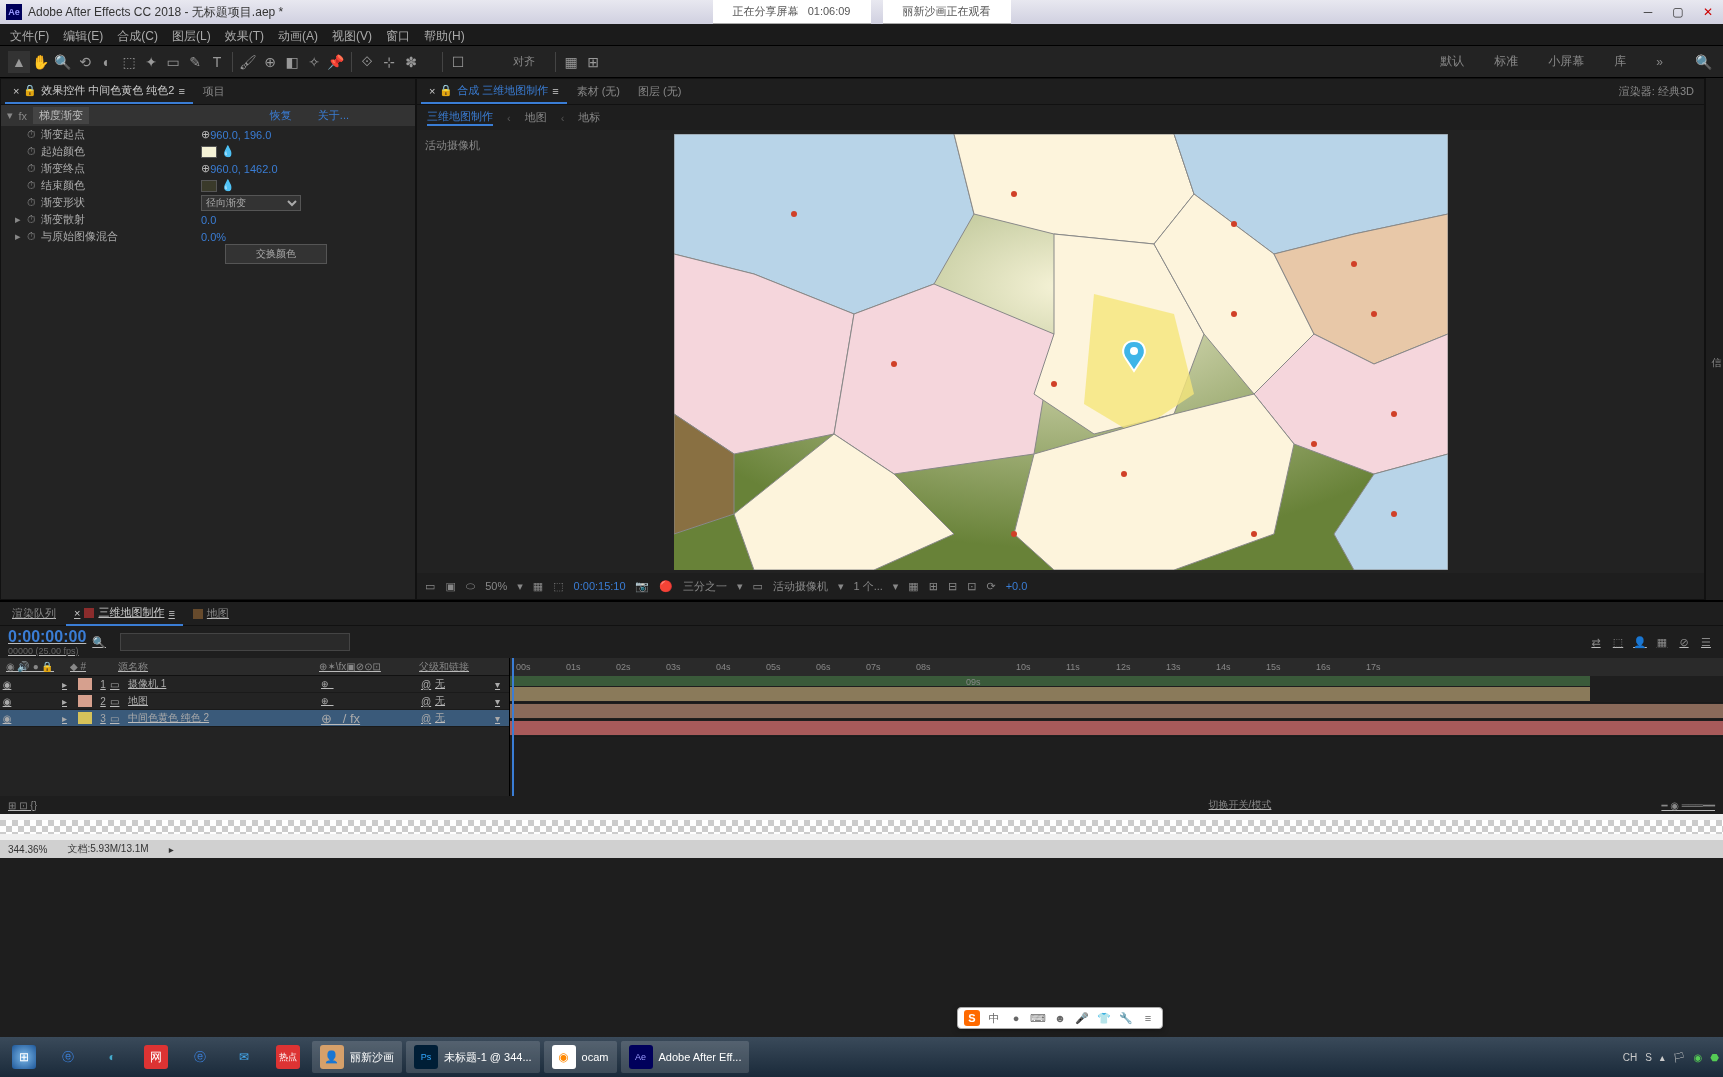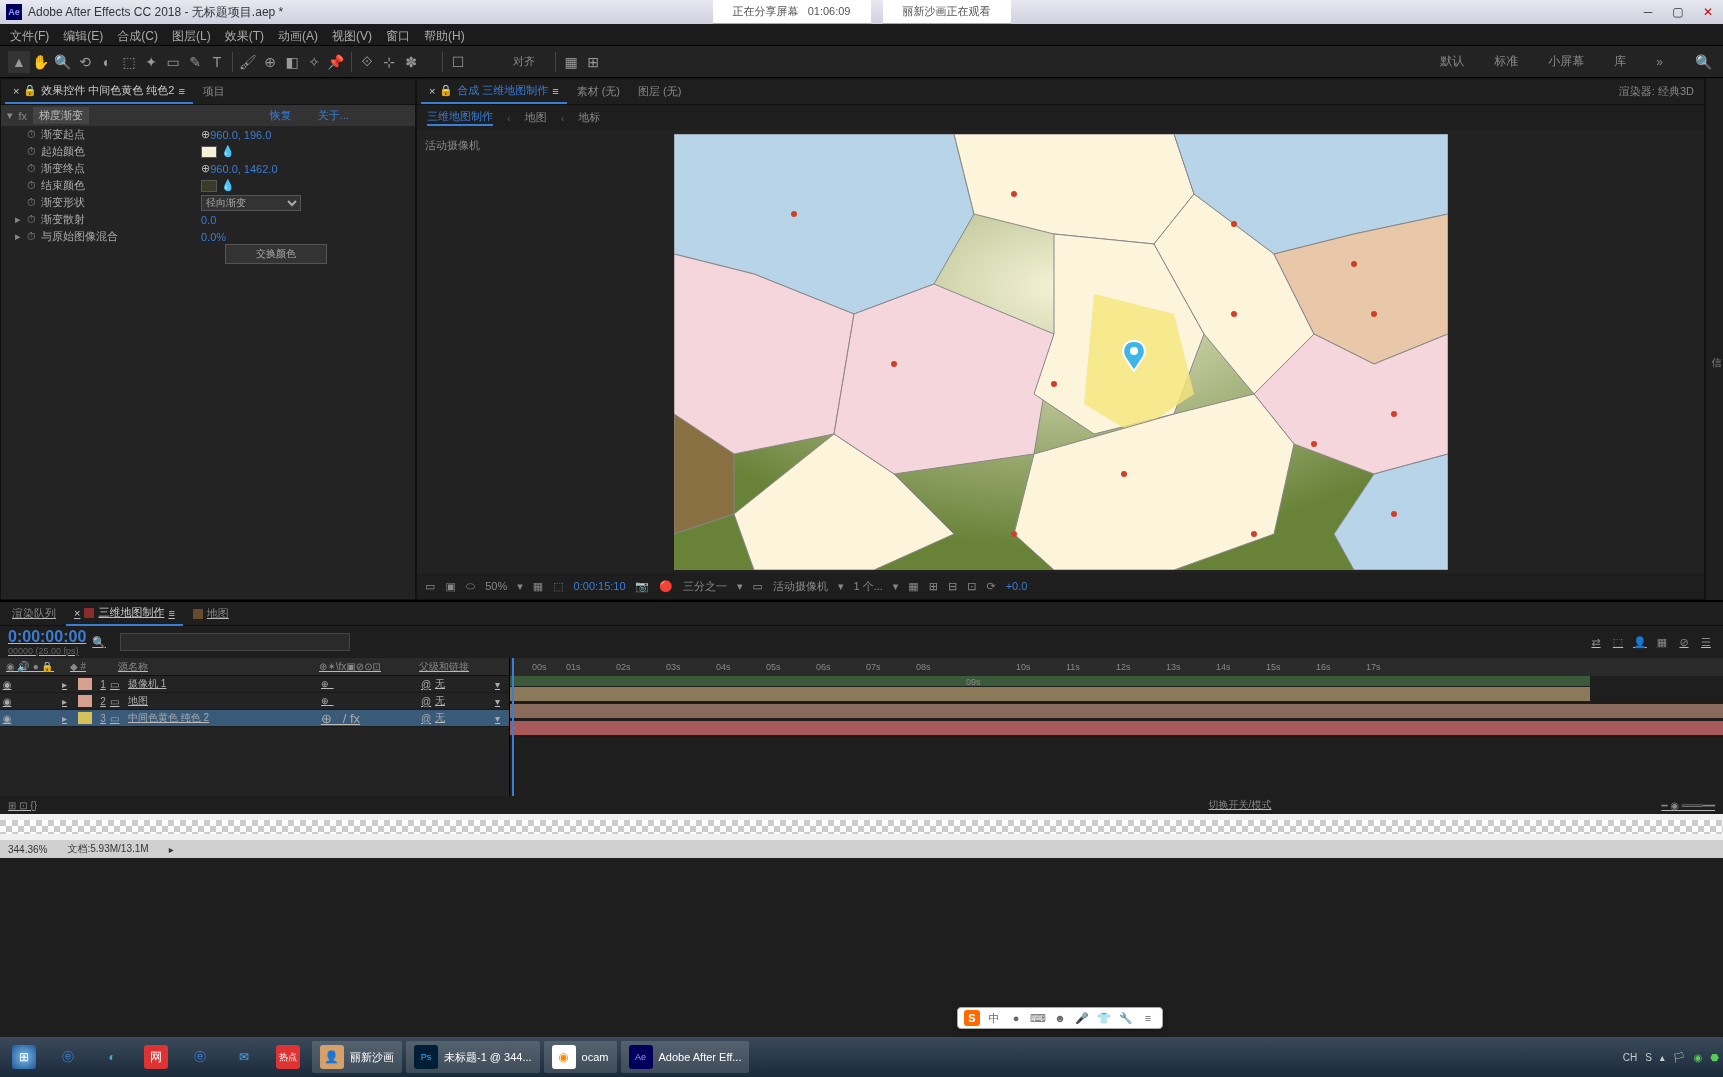--- a/index.html
+++ b/index.html
@@ -415,21 +415,21 @@
     <span style="width:100px;font-size:13px;">⊕ &nbsp; / fx</span>
     <span style="width:14px;">@</span>
     <span style="width:60px;">无</span>
     <span style="width:14px;">▾</span>
           </div>
         </div>
     </div>
     <div class="tl-right">
       <div class="tl-playhead"></div>
       <div class="tl-ruler" id="tl-ruler">
-          <span class="tl-tick" style="left: 22px;">00s</span>
+          <span class="tl-tick" style="left: 6px;">00s</span>
           <span class="tl-tick" style="left: 56px;">01s</span>
           <span class="tl-tick" style="left: 106px;">02s</span>
           <span class="tl-tick" style="left: 156px;">03s</span>
           <span class="tl-tick" style="left: 206px;">04s</span>
           <span class="tl-tick" style="left: 256px;">05s</span>
           <span class="tl-tick" style="left: 306px;">06s</span>
           <span class="tl-tick" style="left: 356px;">07s</span>
           <span class="tl-tick" style="left: 406px;">08s</span>
           <span class="tl-tick" style="left: 456px; margin-top: 30px;">09s</span>
           <span class="tl-tick" style="left: 506px;">10s</span>

